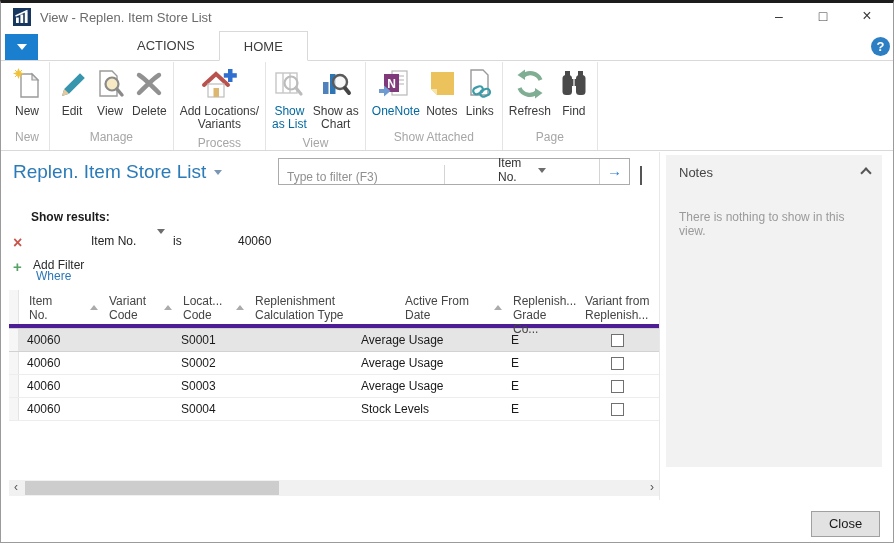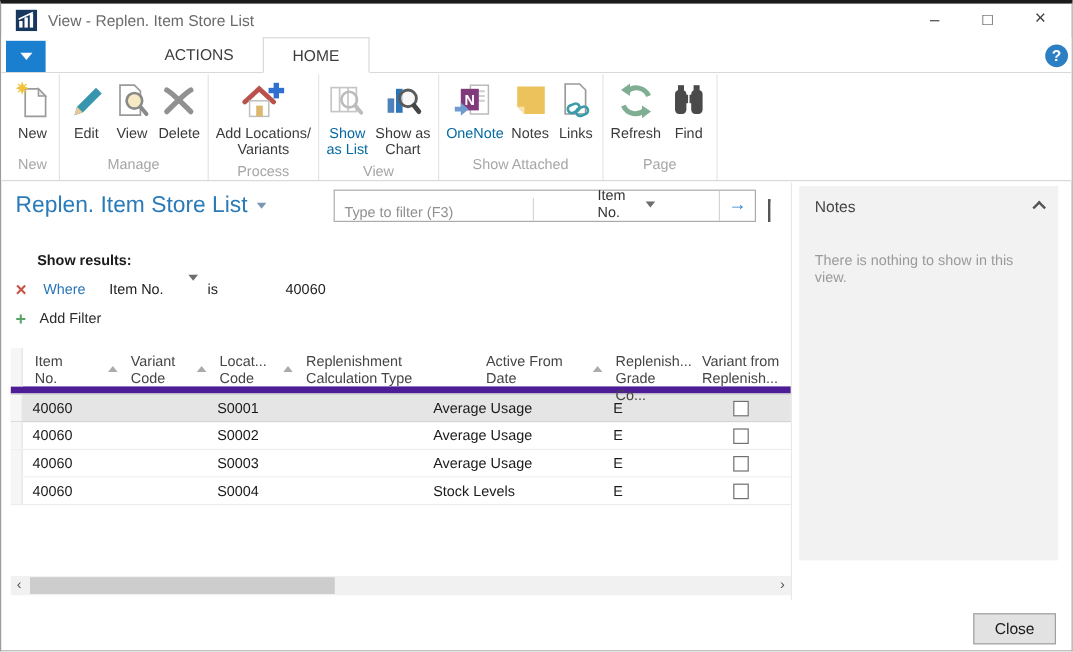--- a/index.html
+++ b/index.html
@@ -41,32 +41,32 @@
   .fcolumn { flex:1; padding:0 8px; color:#333; display:flex; align-items:center; }
   .caret-down-gray { width:0; height:0; border-left:4px solid transparent; border-right:4px solid transparent; border-top:5px solid #6d6d6d; margin-left:auto; }
   .fgo { width:30px; height:25px; border-left:1px solid #d4d4d4; text-align:center; color:#2a7fd0; font-weight:bold; font-size:15px; line-height:24px; }
   .chevron-up { width:8px; height:8px; border-top:2px solid #555; border-left:2px solid #555; transform:rotate(45deg); }
   .collapse-filter { position:absolute; left:639px; top:165px; }
   
   .show-results { position:absolute; left:10px; top:207px; font-size:12px; font-weight:bold; color:#1a1a1a;margin-left:20px; }
   .where-row { position:absolute; left:12px; top:231px; height:16px; font-size:12px; color:#222; }
   .where-row > span { position:absolute; top:0; white-space:nowrap; }
   .fx-del { left:0; top:-3px; color:#c9544a; font-weight:bold; font-size:16px; }
-  .fx-where { left:23px; color:#2a76b8; }
+  .fx-where { left:23px; color:#2a76b8;margin-top:35px; }
   .fx-field { left:78px; }
   .fx-caret { left:144px; top:4px; }
   .fx-is { left:160px; }
   .fx-val { left:225px; }
   .addfilter-row { position:absolute; left:12px; top:255px; height:16px; font-size:12px; color:#2b2b2b; }
   .addfilter-row > span { position:absolute; top:0; white-space:nowrap; }
   .fx-plus { left:0; top:-2px; color:#56a365; font-weight:bold; font-size:15px; }
   .fx-add { left:20px; }
   
   .datatable { position:absolute; left:8px; top:287px; width:650px; }
-  .thead { display:flex; height:38px; border-bottom:6px solid #4c1d95; font-size:12px; color:#454545; }
+  .thead { display:flex; height:38px; border-bottom:4px solid #4c1d95; font-size:12px; color:#454545; }
   .th { position:relative; padding:4px 3px 0 10px; line-height:14px; white-space:pre-line; }
   .sort-up { position:absolute; right:1px; top:15px; width:0; height:0; border-left:4px solid transparent; border-right:4px solid transparent; border-bottom:5px solid #ababab; }
   .gutter { width:10px; background:#f6f6f6; border-right:1px solid #e4e4e4; flex:0 0 10px; }
   .c-item { flex:0 0 80px; width:80px; }
   .c-variant { flex:0 0 74px; width:74px; }
   .c-locat { flex:0 0 72px; width:72px; }
   .c-active { flex:0 0 108px; width:108px; }
   .c-calc { flex:0 0 150px; width:150px; }
   .c-grade { flex:0 0 72px; width:72px; }
   .c-excl { flex:0 0 84px; width:84px; }

